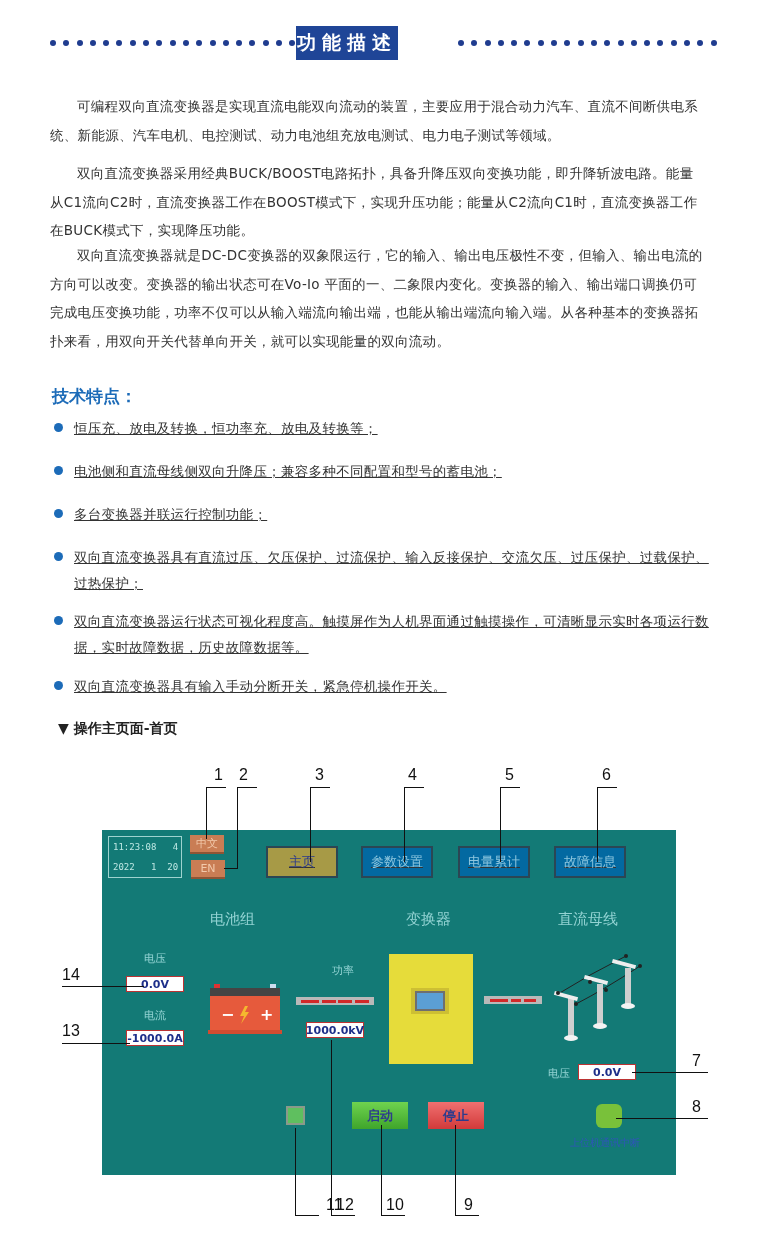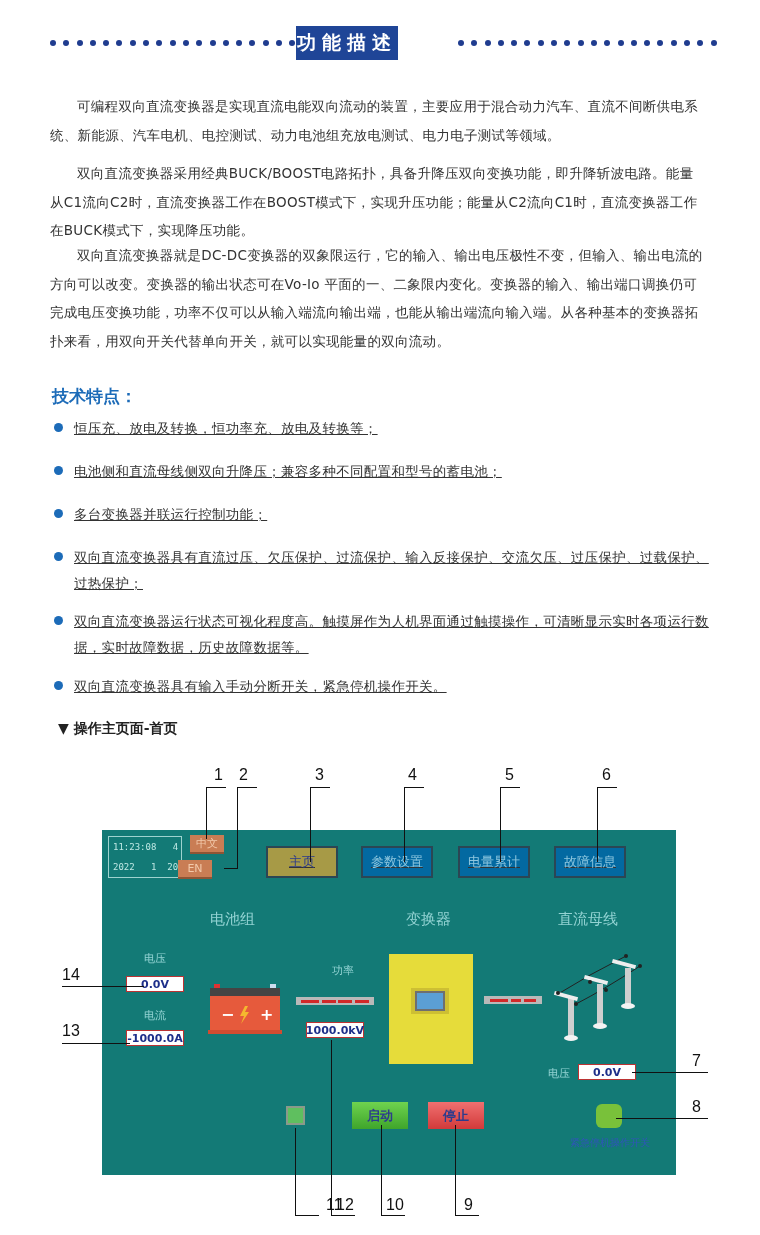--- a/index.html
+++ b/index.html
@@ -91,21 +91,21 @@
 <div class="bullet" style="top:673px;">双向直流变换器具有输入手动分断开关，紧急停机操作开关。</div>
 
 <div class="sub-title">▼ 操作主页面-首页</div>
 
 <div class="panel">
   <div class="clock">
     <div><span>11:23:08</span>&nbsp;&nbsp;&nbsp;<span>4</span></div>
     <div><span>2022</span>&nbsp;&nbsp;&nbsp;<span>1</span>&nbsp;&nbsp;<span>20</span></div>
   </div>
   <div class="lang" style="left:88px;top:5px;">中文</div>
-  <div class="lang" style="left:76px;top:30px;">EN</div>
+  <div class="lang" style="left:89px;top:30px;">EN</div>
 
   <div class="navbtn active" style="left:164px;">
       <div class="inner">主页</div>
     </div>
   <div class="navbtn" style="left:259px;">
       <div class="inner">参数设置</div>
     </div>
   <div class="navbtn" style="left:356px;">
       <div class="inner">电量累计</div>
     </div>
@@ -182,21 +182,21 @@
   </svg>
 
   <div class="small-label" style="left:446px;top:236px;">电压</div>
   <div class="valbox" style="left:476px;top:234px;width:58px;">0.0V</div>
 
   <div class="abs" style="left:184px;top:276px;width:19px;height:19px;background:#5fbf5f;border:2px solid #8a9a8a;box-sizing:border-box;"></div>
   <div class="abs" style="left:250px;top:272px;width:56px;height:27px;background:linear-gradient(#6fd34f,#3fa52b);color:#2d3b8c;font-weight:bold;font-size:13px;display:flex;align-items:center;justify-content:center;font-family:'DejaVu Serif',serif;">启动</div>
   <div class="abs" style="left:326px;top:272px;width:56px;height:27px;background:linear-gradient(#f07070,#d23a3a);color:#2d3b8c;font-weight:bold;font-size:13px;display:flex;align-items:center;justify-content:center;font-family:'DejaVu Serif',serif;">停止</div>
 
   <div class="abs" style="left:494px;top:274px;width:26px;height:24px;background:#79c13a;border-radius:6px;"></div>
-  <div class="abs" style="left:468px;top:306px;color:#2f55b8;font-size:10px;">紧急停机操作开关</div>
+  <div class="abs" style="left:468px;top:306px;color:#2f55b8;font-size:10px;">上位机通讯中断</div>
 </div>
 
 <div class="callout-num" style="left:214px;top:766px;">1</div>
 <div class="line" style="left:206px;top:787px;width:20px;height:1px;"></div>
 <div class="line" style="left:206px;top:787px;width:1px;height:52px;"></div>
 <div class="callout-num" style="left:239px;top:766px;">2</div>
 <div class="line" style="left:237px;top:787px;width:20px;height:1px;"></div>
 <div class="line" style="left:237px;top:787px;width:1px;height:82px;"></div>
 <div class="line" style="left:224px;top:868px;width:14px;height:1px;"></div>
 

